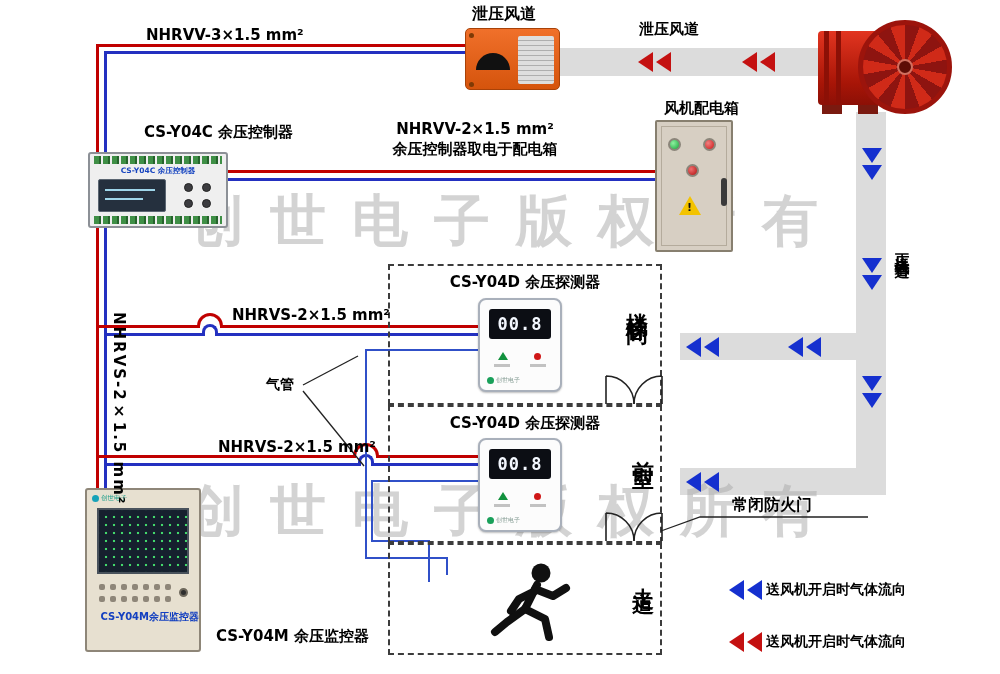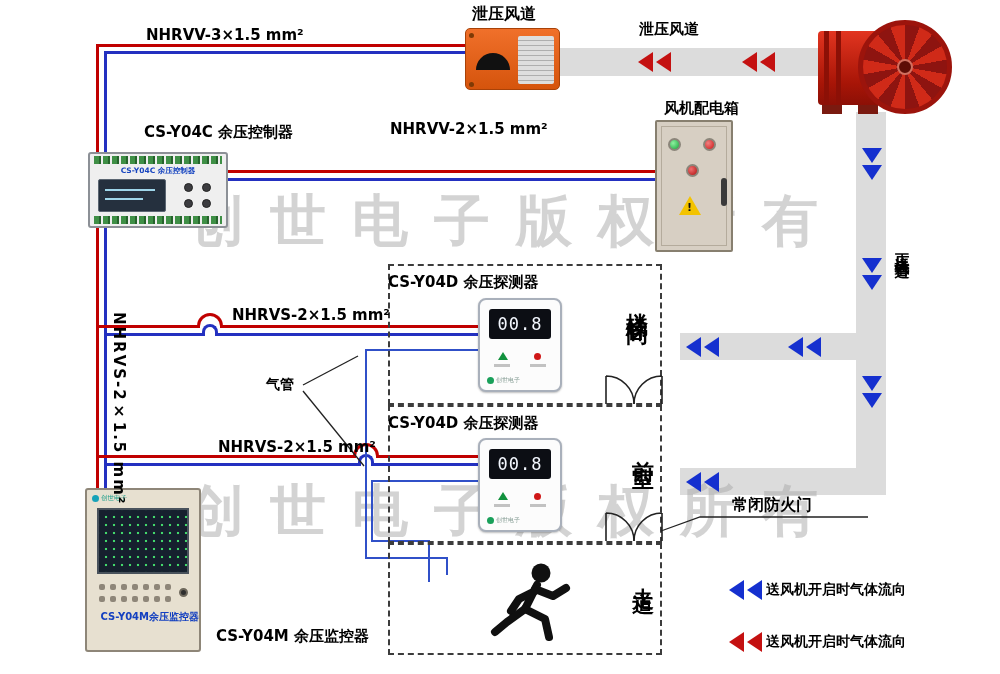--- a/index.html
+++ b/index.html
@@ -8,21 +8,21 @@
   .abs{position:absolute}
   .duct{position:absolute;background:#dcdcdc;z-index:1}
   .wm{position:absolute;font-size:56px;font-weight:bold;color:rgba(168,168,168,.5);letter-spacing:26px;white-space:nowrap;z-index:2}
   .wr{position:absolute;background:#c00000;z-index:3}
   .wb{position:absolute;background:#2330c0;z-index:3}
   .arch{position:absolute;background:#fff;border:3px solid #c00000;border-bottom:none;border-radius:14px 14px 0 0;z-index:3}
   .arch.b{border-color:#2330c0;border-radius:9px 9px 0 0}
   .tube{position:absolute;background:#3050c8;z-index:3}
   .dashbox{position:absolute;border:2px dashed #3c3c3c;z-index:4}
   .lbl{position:absolute;font-weight:bold;font-size:15px;color:#000;white-space:nowrap;z-index:7}
-  .lbl.c{text-align:left}
+  .lbl.c{text-align:center}
   .vtext{writing-mode:vertical-rl;letter-spacing:2px}
   .roomlbl{position:absolute;writing-mode:vertical-rl;font-weight:bold;font-size:22px;letter-spacing:5px;color:#000;z-index:7}
   .chev{position:absolute;z-index:7;line-height:0}
   .fanlbl{position:absolute;left:836px;top:4px;background:#d42111;color:#fff;font-weight:bold;font-size:16px;letter-spacing:4px;padding:3px 16px;z-index:7;white-space:nowrap}
   
   .device{position:absolute;z-index:5}
   .controller{left:88px;top:152px;width:140px;height:76px;background:#efefef;border:2px solid #8c9096;border-radius:3px}
   .ctl-term{position:absolute;left:4px;right:4px;height:8px;background:repeating-linear-gradient(90deg,#3f8f46 0 5px,#26632c 5px 7px,#efefef 7px 9px)}
   .ctl-title{position:absolute;left:0;right:0;top:12px;text-align:center;font-size:7.5px;font-weight:bold;color:#1745c0;white-space:nowrap}
   .ctl-lcd{position:absolute;left:8px;top:25px;width:68px;height:33px;background:#25303e;border:1px solid #5b6672;border-radius:2px}
@@ -43,21 +43,21 @@
   .lamp{position:absolute;width:13px;height:13px;border-radius:50%;border:2px solid #8b857a}
   .lamp.g{left:11px;top:16px;background:radial-gradient(circle at 35% 35%,#8ef0a0,#18a53a)}
   .lamp.r{left:46px;top:16px;background:radial-gradient(circle at 35% 35%,#f08080,#cf1616)}
   .lamp.btn{left:29px;top:42px;background:radial-gradient(circle at 35% 35%,#f07070,#b01010)}
   .pbox-warn{position:absolute;left:22px;top:74px;width:22px;height:19px}
   .warn-tri{position:absolute;width:0;height:0;border-left:11px solid transparent;border-right:11px solid transparent;border-bottom:19px solid #f3c300}
   .warn-ex{position:absolute;left:8px;top:5px;font-size:11px;font-weight:bold;color:#111;font-style:normal}
   .pbox-handle{position:absolute;left:64px;top:56px;width:6px;height:28px;background:#3a3a3a;border-radius:3px}
   .detector{width:84px;height:94px;background:#fcfcfc;border:2px solid #a9b0bb;border-radius:8px;box-shadow:0 1px 2px rgba(0,0,0,.25)}
   .det-screen{position:absolute;left:9px;top:9px;width:62px;height:30px;background:#0c0e14;border-radius:3px;text-align:center}
-  .det-reading{font-family:"DejaVu Sans Mono","Liberation Mono",monospace;font-size:17px;font-weight:normal;color:#f4f8ff;line-height:30px;letter-spacing:1px}
+  .det-reading{font-family:"DejaVu Sans Mono","Liberation Mono",monospace;font-size:17px;font-weight:bold;color:#f4f8ff;line-height:30px;letter-spacing:1px}
   .det-ind-g{position:absolute;left:18px;top:52px;width:0;height:0;border-left:5px solid transparent;border-right:5px solid transparent;border-bottom:8px solid #12913d}
   .det-ind-r{position:absolute;left:54px;top:53px;width:7px;height:7px;border-radius:50%;background:#d01818}
   .det-cap{position:absolute;width:16px;height:3px;background:#c2c2c2}
   .det-brand{position:absolute;left:7px;bottom:5px;display:flex;align-items:center;gap:2px;font-size:6px;color:#8aa098}
   .det-logo{width:7px;height:7px;border-radius:50%;background:#19a05a;display:inline-block}
   .monitor{left:85px;top:488px;width:116px;height:164px;background:#e7e0d0;border:2px solid #8e8678;border-radius:3px}
   .mon-brand{position:absolute;left:5px;top:4px;display:flex;gap:2px;align-items:center;font-size:6.5px;color:#1f9e8a}
   .mon-logo{width:7px;height:7px;border-radius:50%;background:#17a2b8;display:inline-block}
   .mon-screen{position:absolute;left:10px;top:18px;width:92px;height:66px;background-color:#16202e;border:2px solid #49525c;background-image:radial-gradient(circle,#43d96c 1.1px,rgba(0,0,0,0) 1.6px);background-size:8px 8px;background-position:3px 3px}
   .mon-row{position:absolute;left:12px;display:flex;gap:5px}
@@ -262,20 +262,21 @@
         <path d="M17 1 2 11l15 10z"></path>
         <path d="M35 1 20 11l15 10z"></path>
       </svg></span>
 
   <div class="lbl" style="left:146px;top:26px">NHRVV-3×1.5 mm²</div>
   <div class="lbl" style="left:472px;top:4px;font-size:16px">泄压风道</div>
   <div class="lbl" style="left:639px;top:20px">泄压风道</div>
   <div class="lbl" style="left:664px;top:99px">风机配电箱</div>
   <div class="lbl" style="left:144px;top:123px">CS-Y04C 余压控制器</div>
   <div class="lbl c" style="left:390px;top:120px;width:170px">NHRVV-2×1.5 mm²</div>
+  <div class="lbl c" style="left:390px;top:140px;width:170px">余压控制器取电于配电箱</div>
   <div class="lbl c" style="left:388px;top:273px;width:274px">CS-Y04D 余压探测器</div>
   <div class="lbl c" style="left:388px;top:414px;width:274px">CS-Y04D 余压探测器</div>
   <div class="lbl" style="left:232px;top:306px">NHRVS-2×1.5 mm²</div>
   <div class="lbl" style="left:218px;top:438px">NHRVS-2×1.5 mm²</div>
   <div class="lbl vtext" style="left:110px;top:312px">NHRVS-2×1.5 mm²</div>
   <div class="lbl" style="left:266px;top:376px;font-size:14px">气管</div>
   <div class="lbl" style="left:732px;top:495px;font-size:16px">常闭防火门</div>
   <div class="lbl vtext" style="left:892px;top:242px">正压送风管道</div>
   <div class="lbl" style="left:216px;top:627px">CS-Y04M 余压监控器</div>
   <div class="roomlbl" style="left:622px;top:295px">楼梯间</div>

